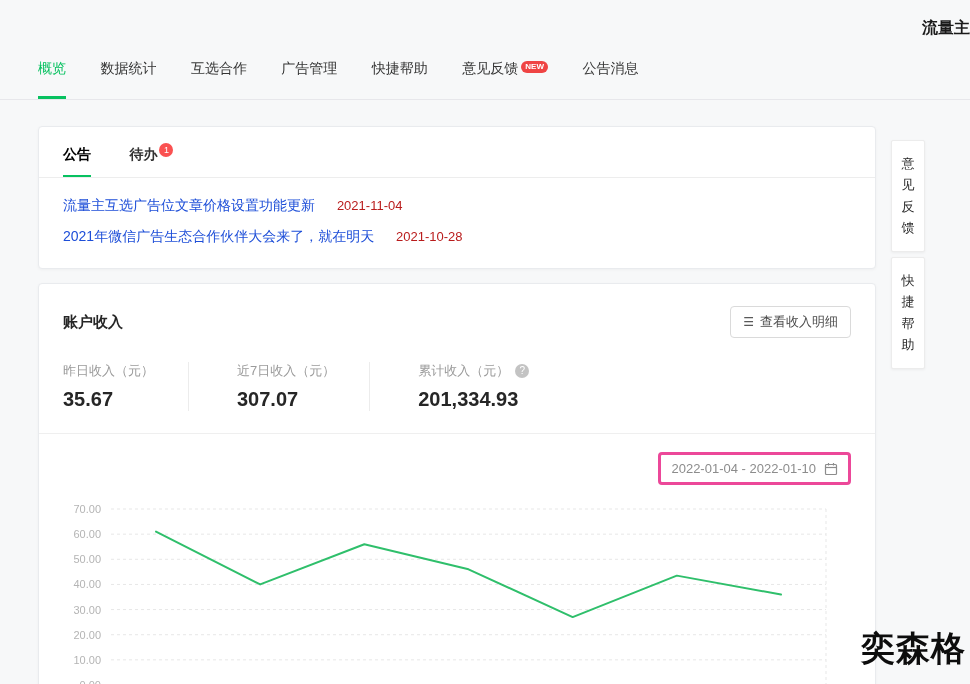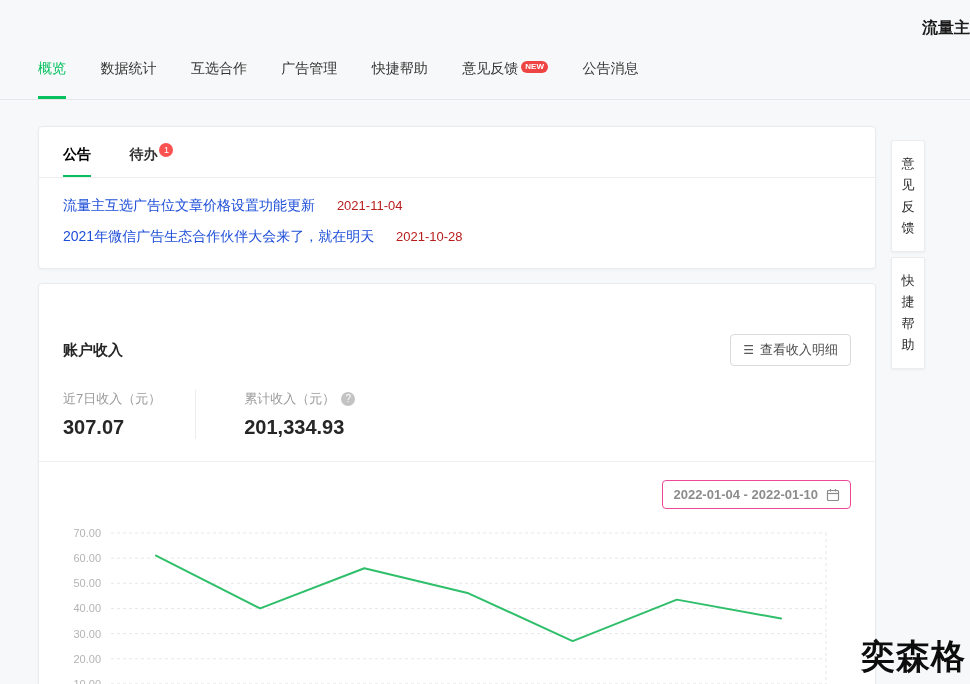--- a/index.html
+++ b/index.html
@@ -40,57 +40,57 @@
     display:inline-block; background:#fa5151; color:#fff; font-size:9px; min-width:14px;
     height:14px; line-height:14px; border-radius:8px; text-align:center; padding:0 3px;
     margin-left:2px; vertical-align:6px; font-weight:400;
   }
   .ann-list { list-style:none; margin:0; padding:12px 24px 16px; }
   .ann-list li { line-height:30px; font-size:14px; white-space:nowrap; }
   .ann-link { color:#1d4ed8; cursor:pointer; text-decoration:none; }
   .ann-date { color:#b91c1c; font-size:13px; margin-left:18px; }
   
   .card.income { margin-top:14px; padding:22px 24px 14px; }
-  .income-header { display:flex; justify-content:space-between; align-items:center;margin-top:28px; }
+  .income-header { display:flex; justify-content:space-between; align-items:center; }
   .income-title { margin:0; font-size:15px; font-weight:700; color:#262626; }
   .detail-btn {
     display:flex; align-items:center; gap:6px; border:1px solid #dadada; background:#fff;
     border-radius:4px; padding:6px 12px; font-size:13px; color:#4c4c4c; cursor:pointer;
     font-family:inherit;
   }
   .menu-icon { font-size:12px; color:#595959; }
   .stats { display:flex; margin-top:24px; }
   .stat { padding-right:34px; }
   .stat:not(:first-child) { border-left:1px solid #ececec; padding-left:48px; }
   .stat-label { font-size:13px; color:#9b9b9b; display:flex; align-items:center; gap:6px; }
   .stat-value { font-size:20px; font-weight:700; color:#262626; margin-top:8px; }
   .help-icon {
     width:14px; height:14px; border-radius:50%; background:#c3c3c3; color:#fff;
     font-size:10px; line-height:14px; text-align:center; display:inline-block;
   }
   .full-divider { border-top:1px solid #efefef; margin:22px -24px 0; }
   .range-row { display:flex; justify-content:flex-end; margin-top:18px; }
   .range-box {
-    display:flex; align-items:center; gap:8px; border:1px solid #ec4899; border-radius:4px;
-    padding:6px 10px; font-size:13px; color:#8c8c8c; cursor:pointer; background:#fff;font-weight:bold;
+    display:flex; align-items:center; gap:8px; border:3px solid #ec4899; border-radius:4px;
+    padding:6px 10px; font-size:13px; color:#8c8c8c; cursor:pointer; background:#fff;
   }
   #income-chart { display:block; width:790px; height:235px; margin-top:10px; }
   .tick { font-size:11px; fill:#b4b4b4; }
   
   .side-btn {
     position:absolute; right:45px; width:34px; background:#fff; border:1px solid #ececec;
     box-shadow:0 1px 3px rgba(0,0,0,0.05); padding:12px 0; text-align:center; font-size:13px;
     color:#2b2b2b; line-height:1.65; cursor:pointer; border-radius:2px;
   }
   .side-btn span { display:inline-block; width:14px; word-break:break-all; }
   .side-btn.feedback { top:140px; }
   .side-btn.help { top:257px; }
   
   .watermark {
-    position:absolute; right:4px; bottom:4px; font-size:34px; font-weight:900;
+    position:absolute; right:4px; bottom:12px; font-size:34px; font-weight:900;
     color:#0d0d0d; letter-spacing:1px;
   }
 </style>
 </head>
 <body>
 
 <header class="page-header">
   <h1 class="page-title">流量主</h1>
 </header>
 
@@ -126,20 +126,24 @@
   <section class="card income">
     <div class="income-header">
       <h2 class="income-title">账户收入</h2>
       <button class="detail-btn">
         <span class="menu-icon">☰</span>
         <span>查看收入明细</span>
       </button>
     </div>
 
     <div class="stats">
+      <div class="stat">
+        <div class="stat-label">昨日收入（元）</div>
+        <div class="stat-value">35.67</div>
+      </div>
       <div class="stat">
         <div class="stat-label">近7日收入（元）</div>
         <div class="stat-value">307.07</div>
       </div>
       <div class="stat">
         <div class="stat-label">
           <span>累计收入（元）</span>
           <span class="help-icon">?</span>
         </div>
         <div class="stat-value">201,334.93</div>

